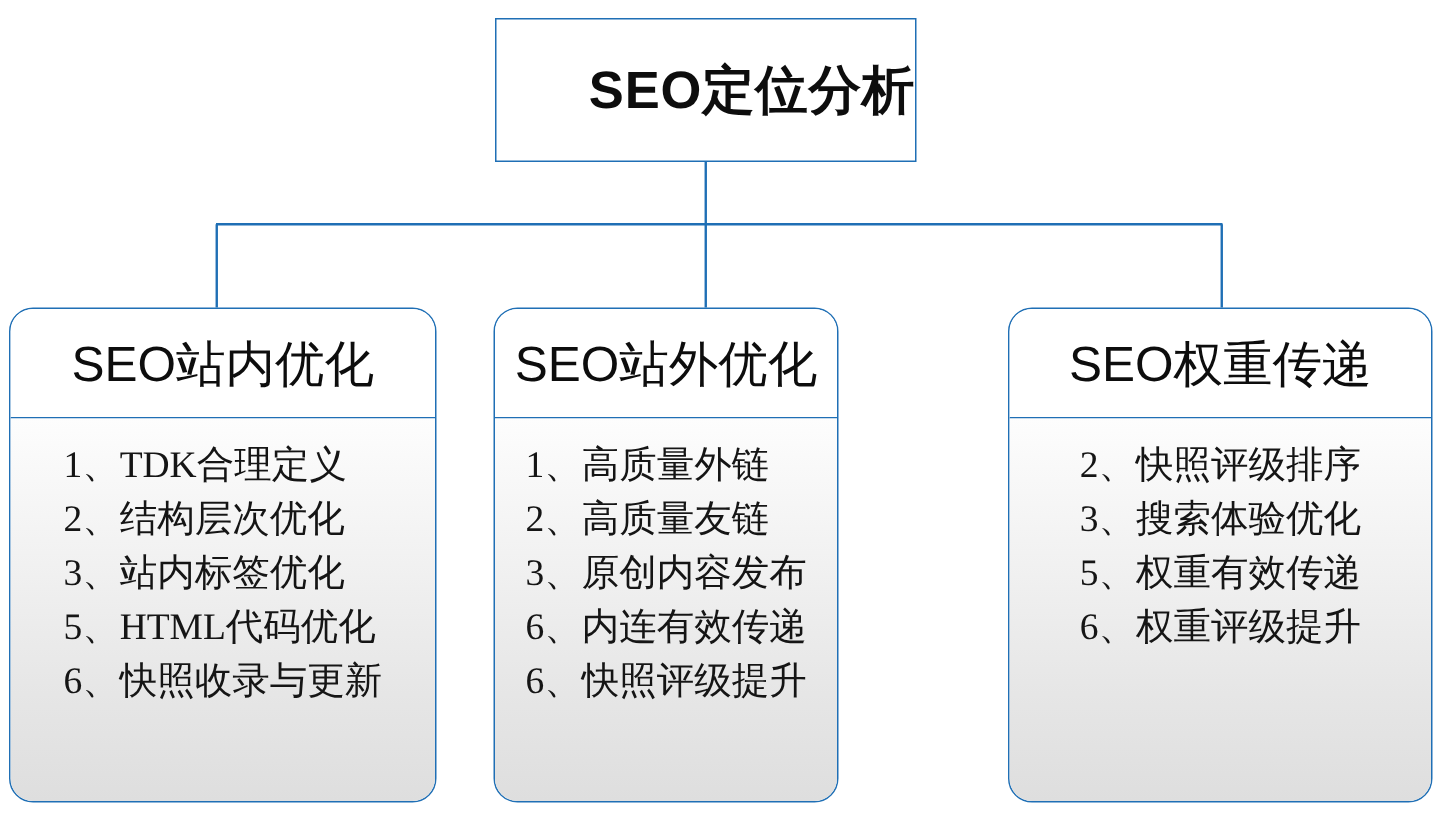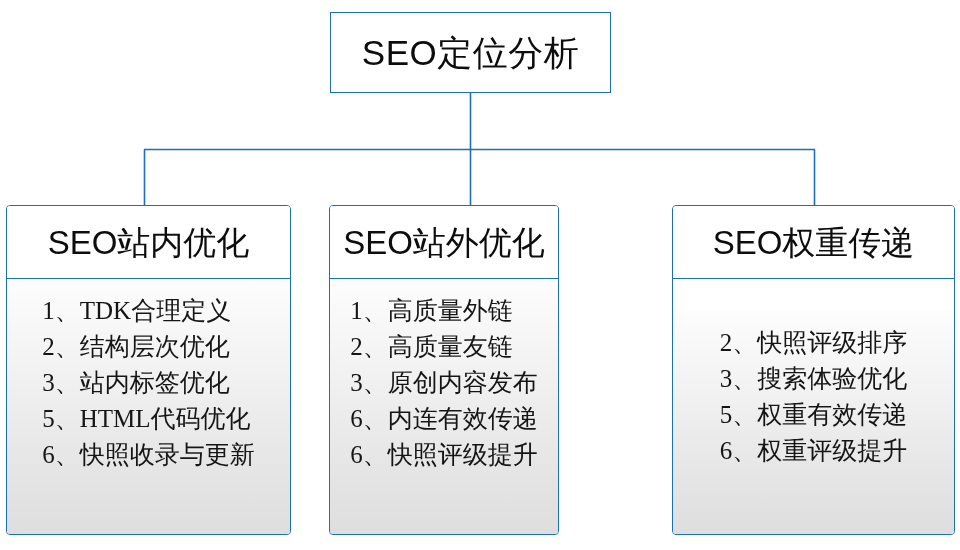--- a/index.html
+++ b/index.html
@@ -28,52 +28,53 @@
     height: 550px;
     pointer-events: none;
   }
 
   
   .root-node {
     position: absolute;
     left: 330px;
     top: 12px;
     width: 281px;
-    height: 81px;
+    height: 96px;
     box-sizing: border-box;
     border: 1.6px solid #1F6FB5;
     background: #ffffff;
     display: flex;
     align-items: center;
-    justify-content: center;
+    justify-content: flex-end;
+    font-weight: bold;
   }
   .root-title {
     font-size: 35px;
     color: #0d0d0d;
     letter-spacing: 0.5px;
     line-height: 1;
     white-space: nowrap;
   }
 
   
   .branch {
     position: absolute;
     top: 205px;
     height: 330px;
     box-sizing: border-box;
     border: 1.6px solid #1F6FB5;
-    border-radius: 4px;
+    border-radius: 16px;
     background: #ffffff;
     overflow: hidden;
     display: flex;
     flex-direction: column;
   }
   .branch-1 { left: 6px;   width: 285px; }
   .branch-2 { left: 329px; width: 230px; }
-  .branch-3 { left: 672px; width: 283px; gap: 32px; }
+  .branch-3 { left: 672px; width: 283px; }
 
   .branch-header {
     height: 72px;
     flex: 0 0 72px;
     background: #ffffff;
     border-bottom: 1.4px solid #1F6FB5;
     display: flex;
     align-items: center;
     justify-content: center;
   }

